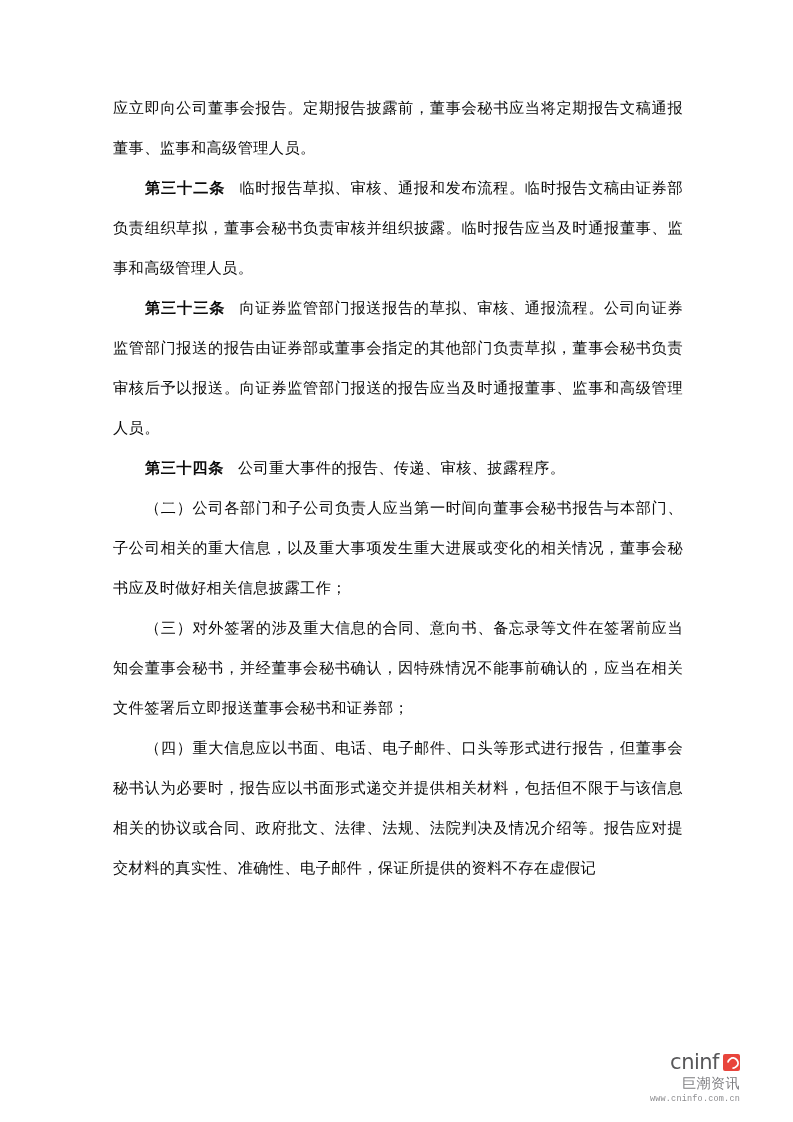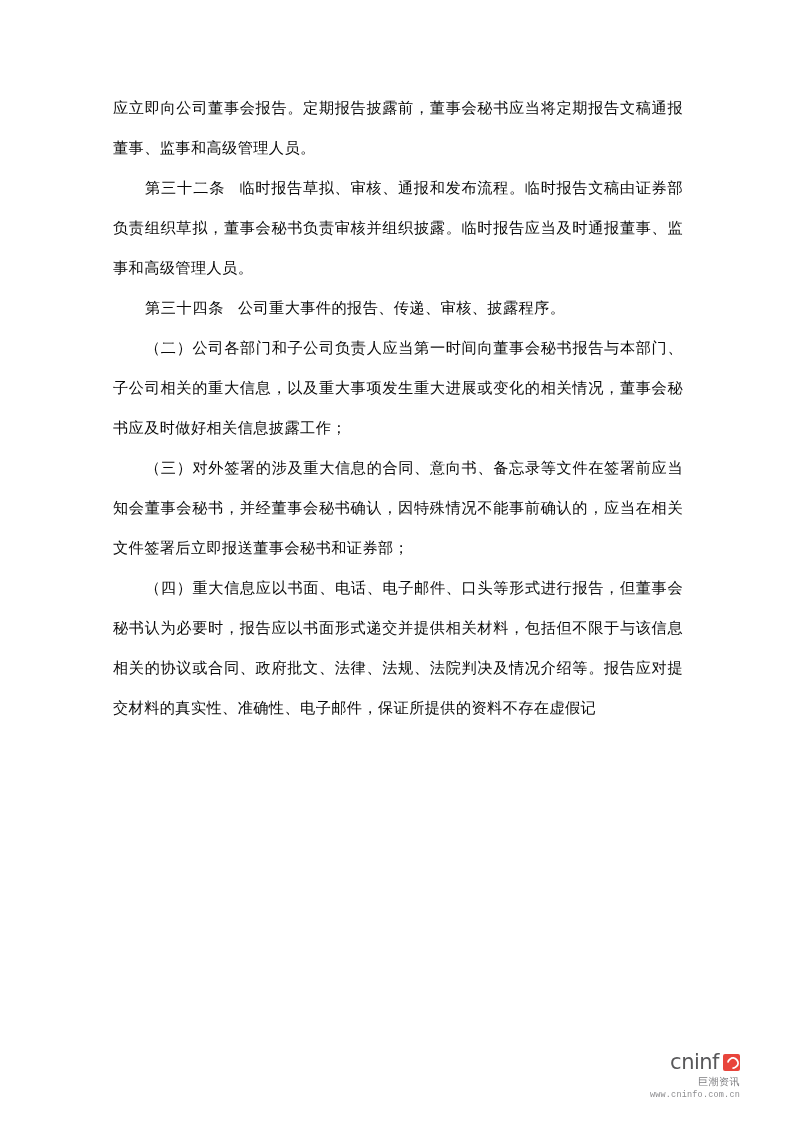--- a/index.html
+++ b/index.html
@@ -39,21 +39,21 @@
     color: #0a0a0a;
     font-family: "DejaVu Serif", "Liberation Serif", serif;
   }
   p.indent {
     text-indent: 32px;
   }
   p.article {
     text-indent: 32px;
   }
   .art-label {
-    font-weight: normal;
+    font-weight: bold;
     letter-spacing: 0.6px;
   }
   .art-gap {
     display: inline-block;
     width: 14px;
   }
   .footer-logo {
     position: absolute;
     right: 52px;
     bottom: 24px;
@@ -90,21 +90,21 @@
     top: 3px;
     width: 8px;
     height: 8px;
     border: 2px solid #ffffff;
     border-left-color: transparent;
     border-radius: 50%;
     transform: rotate(-40deg);
   }
   .logo-cn {
     font-family: Liberation Mono, monospace;
-    font-size: 10px;
+    font-size: 14px;
     color: #7d7d80;
     margin-top: 2px;
     letter-spacing: 0.5px;
   }
   .logo-url {
     font-family: Liberation Mono, monospace;
     font-size: 8.5px;
     color: #8c8c8f;
     margin-top: 1px;
     letter-spacing: 0.2px;
@@ -115,20 +115,23 @@
 
 <div class="page">
   <div class="content">
 
     <p class="plain">应立即向公司董事会报告。定期报告披露前，董事会秘书应当将定期报告文稿通报董事、监事和高级管理人员。</p>
 
     <p class="article">
       <span class="art-label">第三十二条</span><span class="art-gap"></span><span>临时报告草拟、审核、通报和发布流程。临时报告文稿由证券部负责组织草拟，董事会秘书负责审核并组织披露。临时报告应当及时通报董事、监事和高级管理人员。</span>
     </p>
 
+    <p class="article">
+      <span class="art-label">第三十三条</span><span class="art-gap"></span><span>向证券监管部门报送报告的草拟、审核、通报流程。公司向证券监管部门报送的报告由证券部或董事会指定的其他部门负责草拟，董事会秘书负责审核后予以报送。向证券监管部门报送的报告应当及时通报董事、监事和高级管理人员。</span>
+    </p>
 
     <p class="article">
       <span class="art-label">第三十四条</span><span class="art-gap"></span><span>公司重大事件的报告、传递、审核、披露程序。</span>
     </p>
 
 
     <p class="indent">（二）公司各部门和子公司负责人应当第一时间向董事会秘书报告与本部门、子公司相关的重大信息，以及重大事项发生重大进展或变化的相关情况，董事会秘书应及时做好相关信息披露工作；</p>
 
     <p class="indent">（三）对外签署的涉及重大信息的合同、意向书、备忘录等文件在签署前应当知会董事会秘书，并经董事会秘书确认，因特殊情况不能事前确认的，应当在相关文件签署后立即报送董事会秘书和证券部；</p>
 

